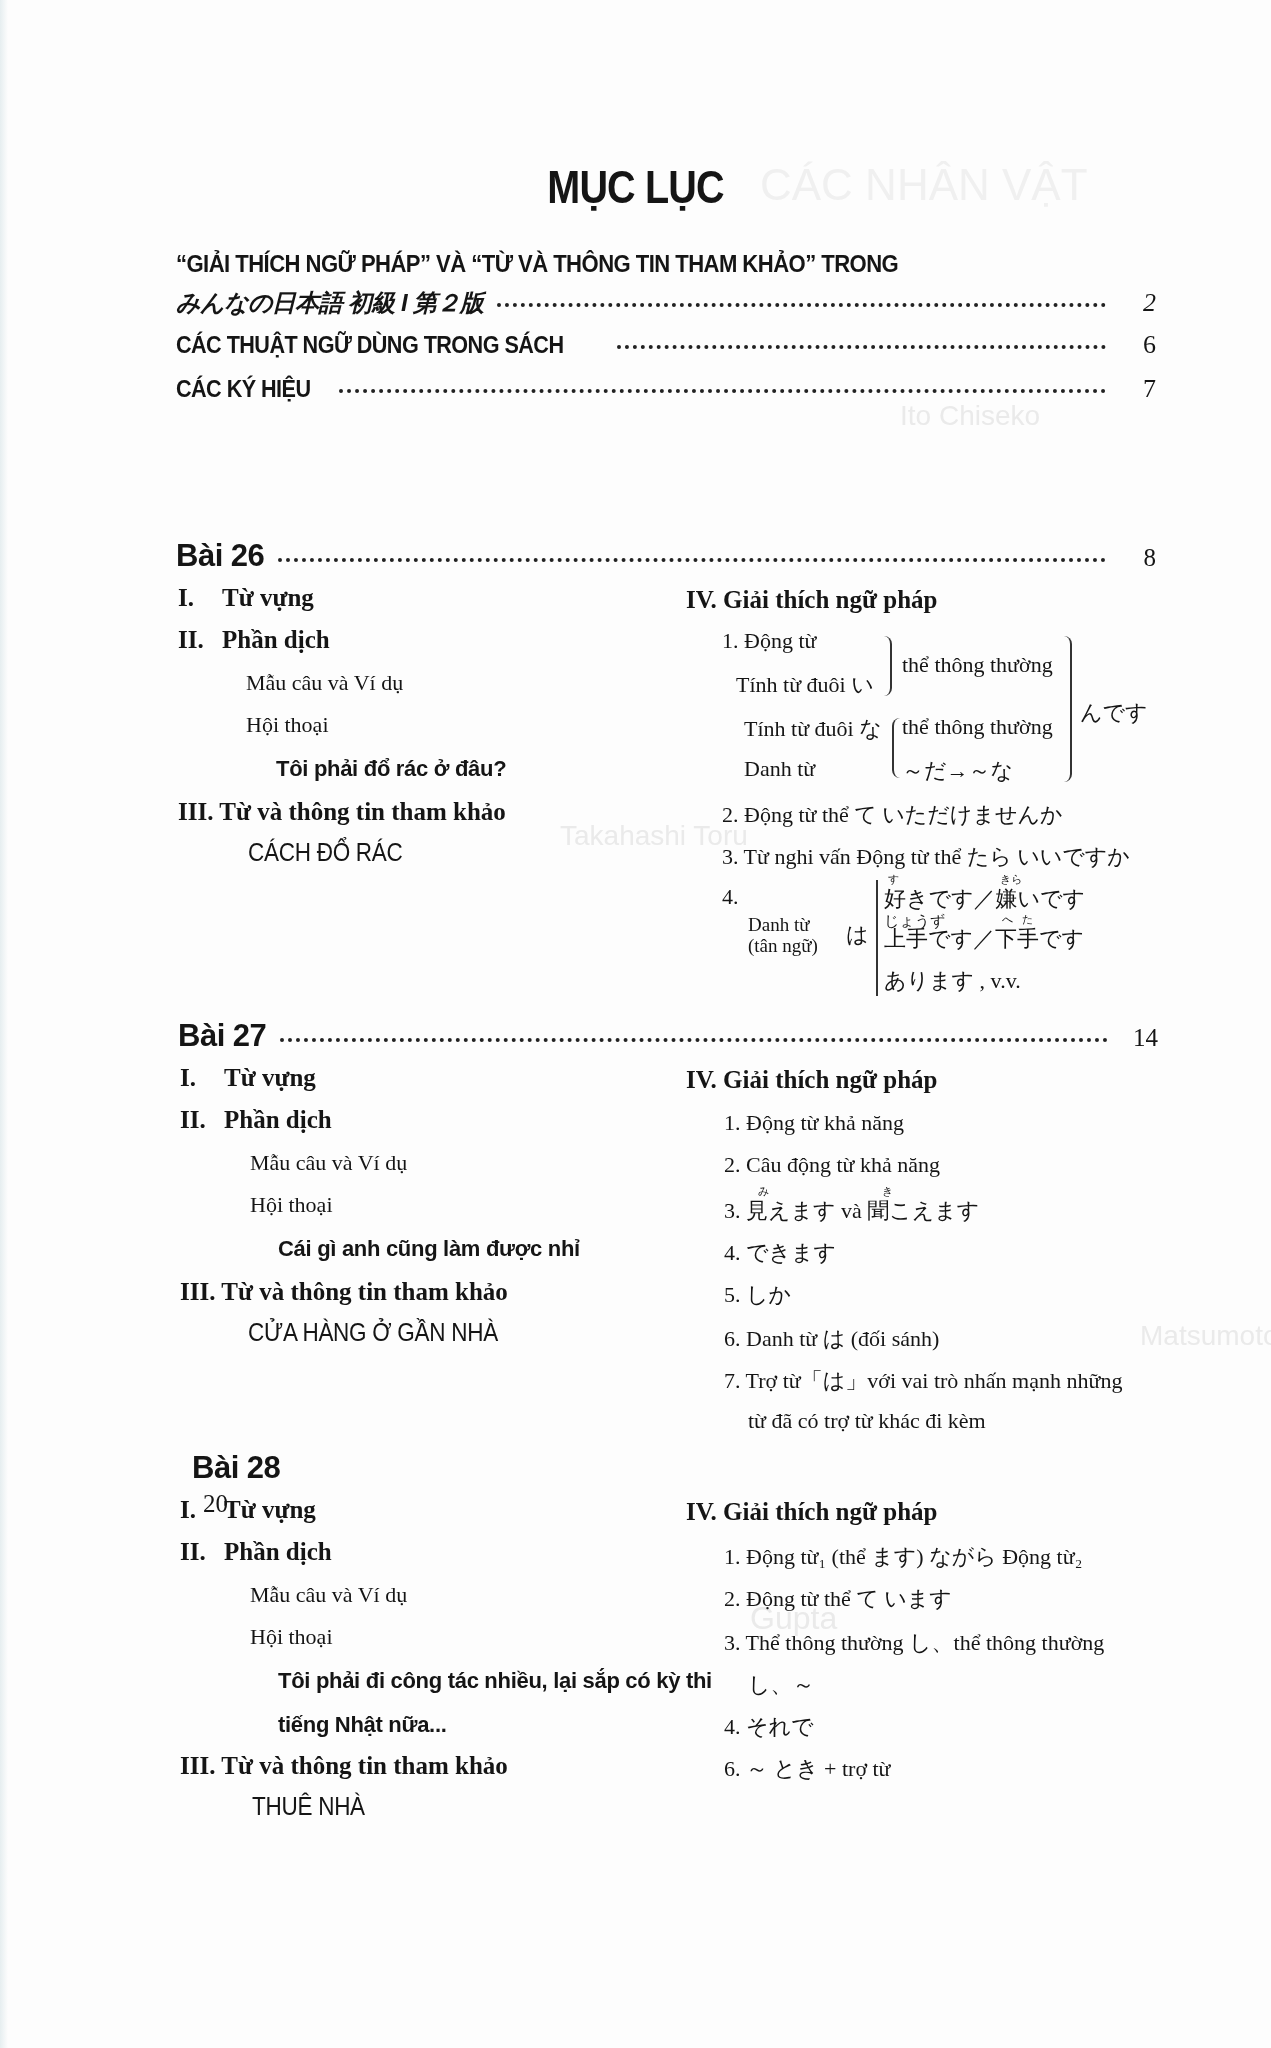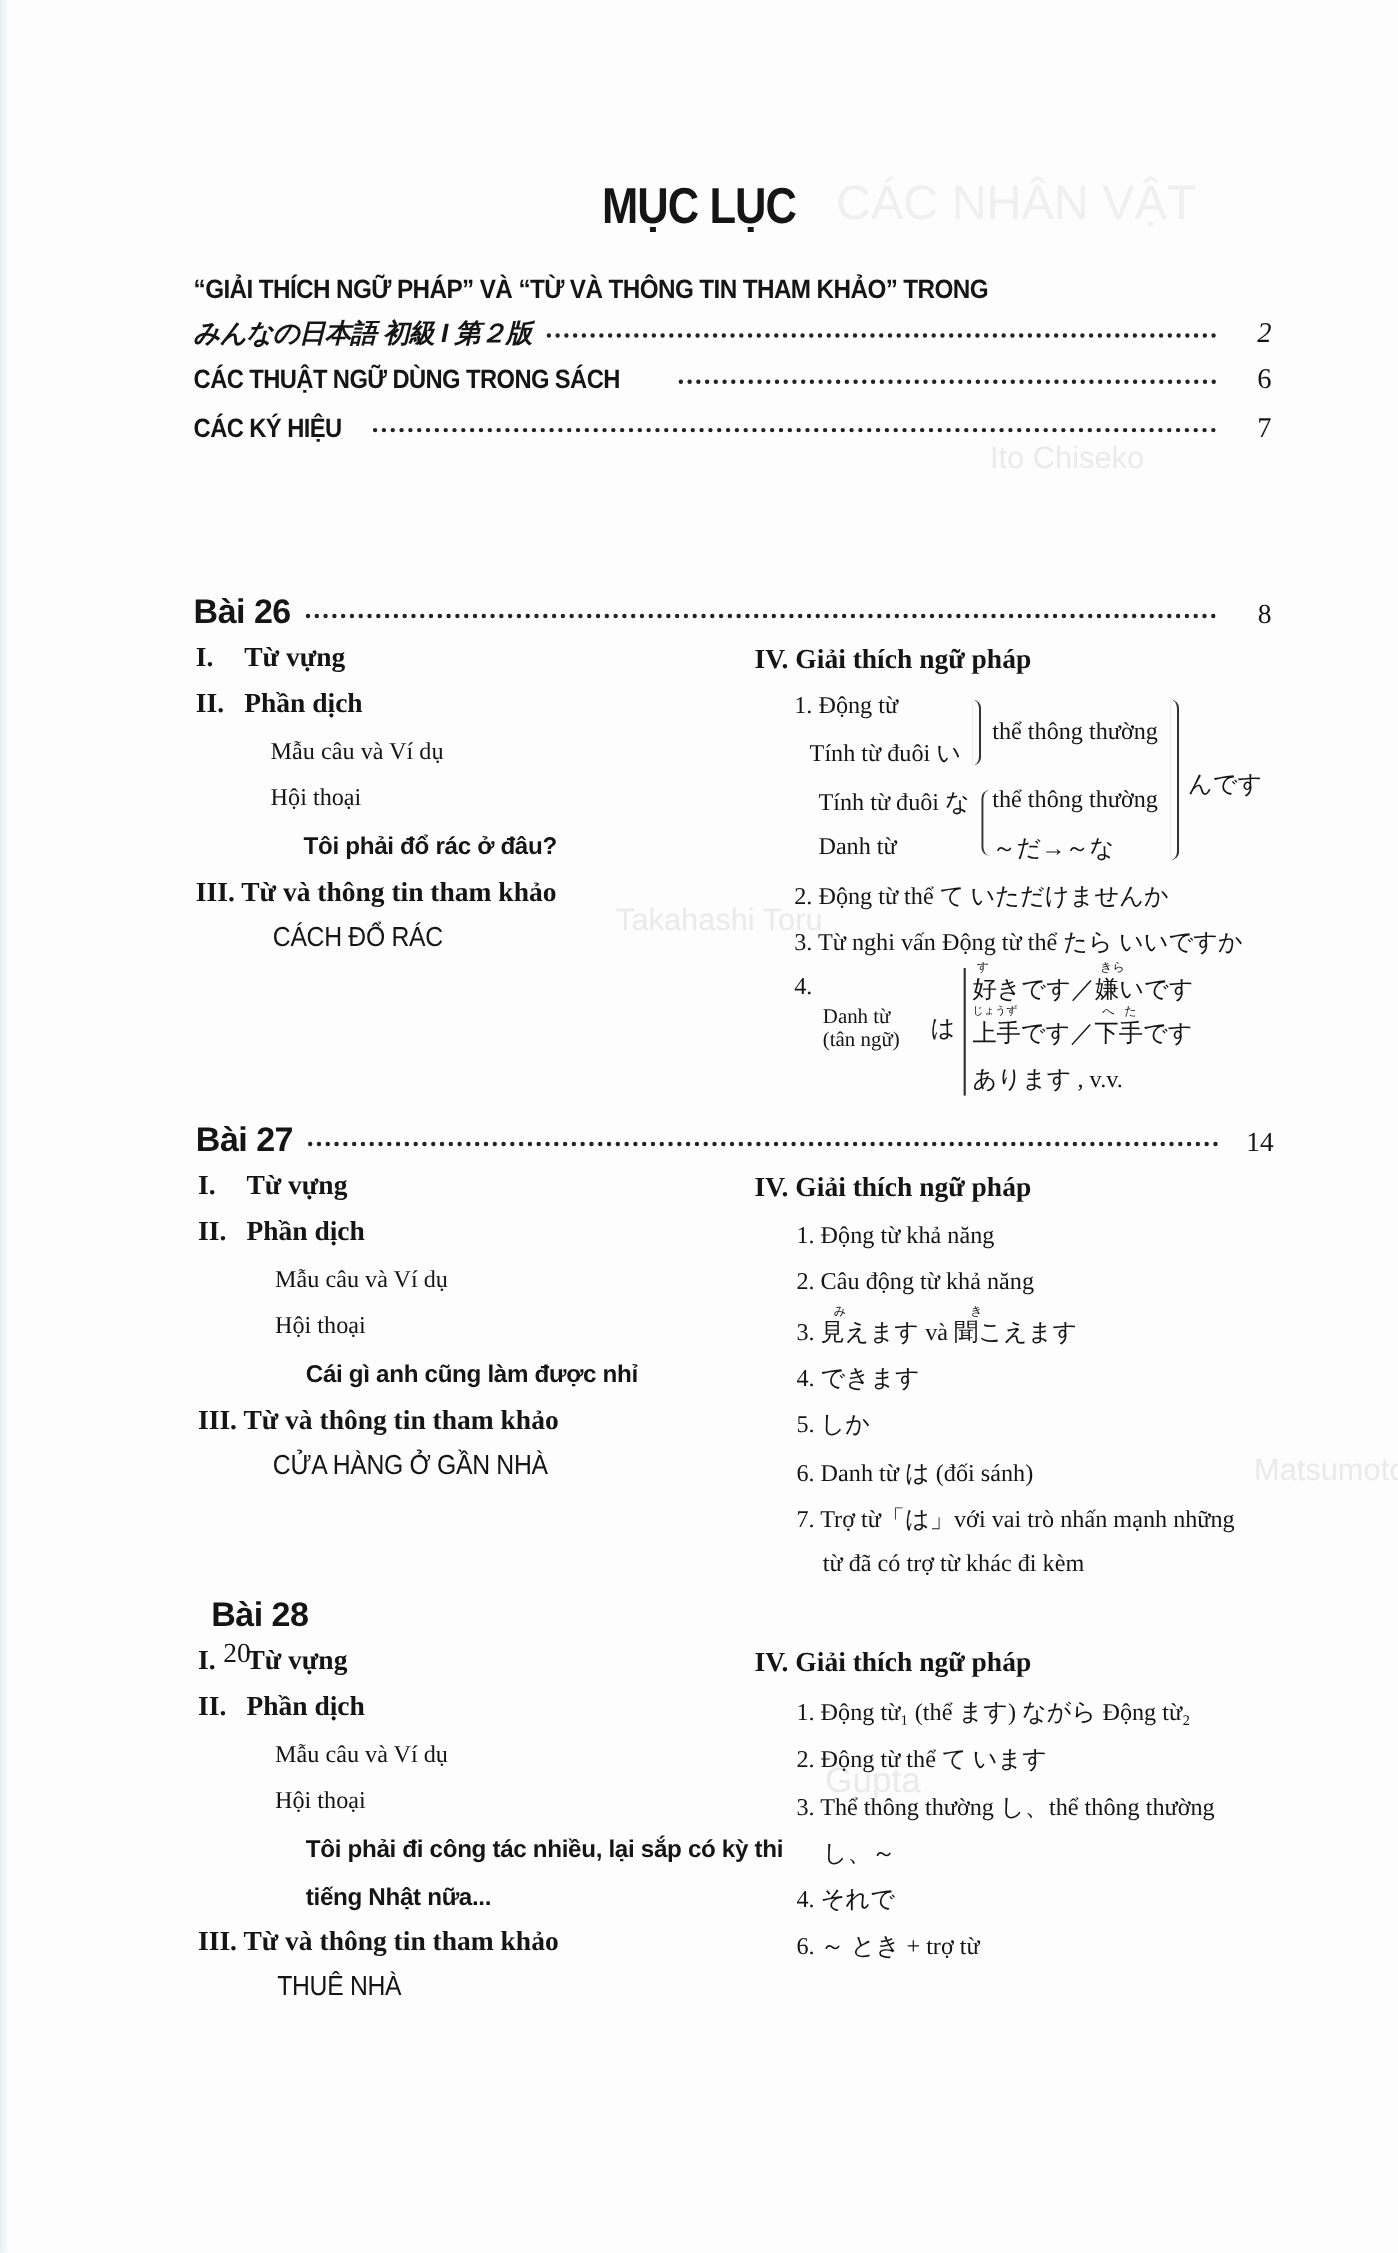--- a/index.html
+++ b/index.html
@@ -126,21 +126,21 @@
   <div>Danh từ</div>
   <div>(tân ngữ)</div>
 </div>
 <div class="abs gram" style="left:846px;top:920px;">は</div>
 <div class="bracket" style="left:876px;top:880px;height:116px;"></div>
 <div class="abs gram" style="left:884px;top:884px;">好きです／嫌いです</div>
 <div class="abs gram" style="left:884px;top:924px;">上手です／下手です</div>
 <div class="abs gram" style="left:884px;top:966px;">あります , v.v.</div>
 <div class="ruby" style="left:888px;top:872px;">す</div>
 <div class="ruby" style="left:1000px;top:872px;">きら</div>
-<div class="ruby" style="left:884px;top:912px;font-size:10px;">じょうず</div>
+<div class="ruby" style="left:884px;top:912px;font-size:15px;">じょうず</div>
 <div class="ruby" style="left:1002px;top:912px;">へ</div>
 <div class="ruby" style="left:1022px;top:912px;">た</div>
 
 <div class="toc-line lesson sans" style="left:178px;top:1018px;width:980px;">
   <span class="label">Bài 27</span>
   <span class="dots"></span>
   <span class="page">14</span>
 </div>
 
 <div class="abs sec" style="left:180px;top:1064px;">

